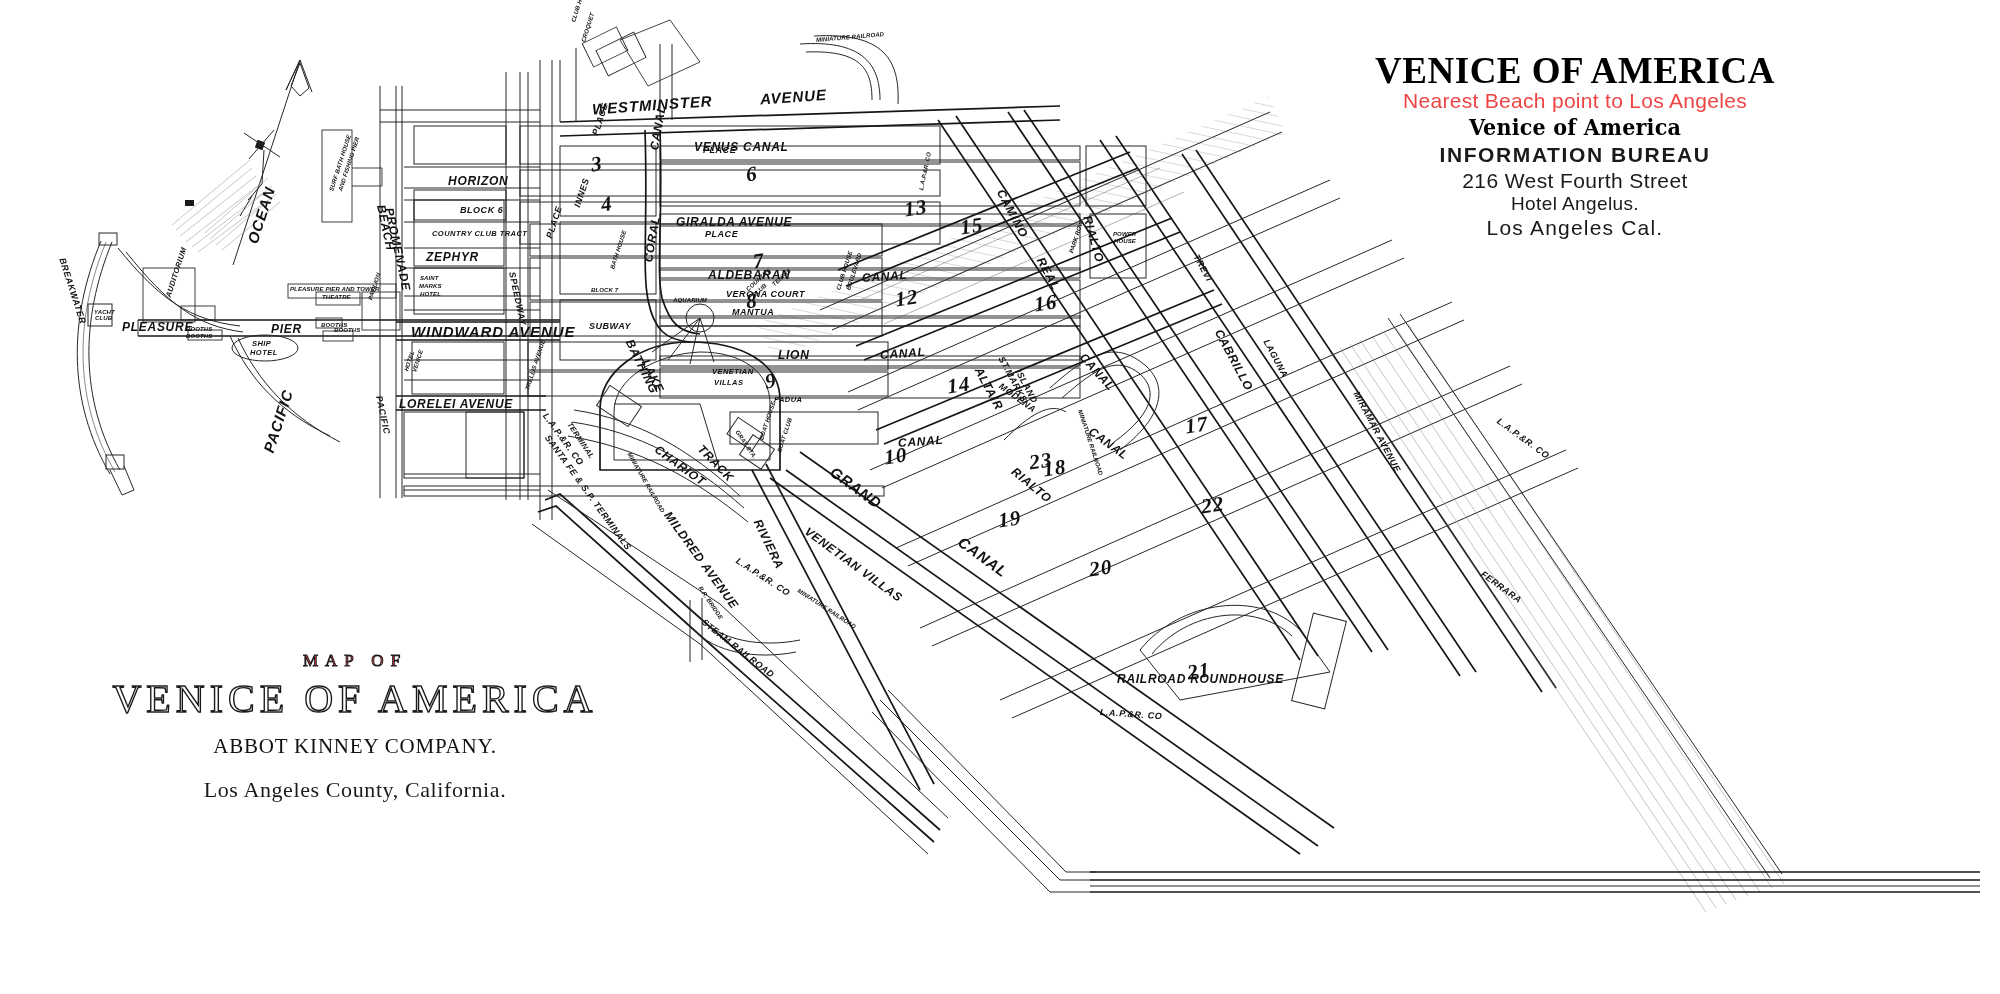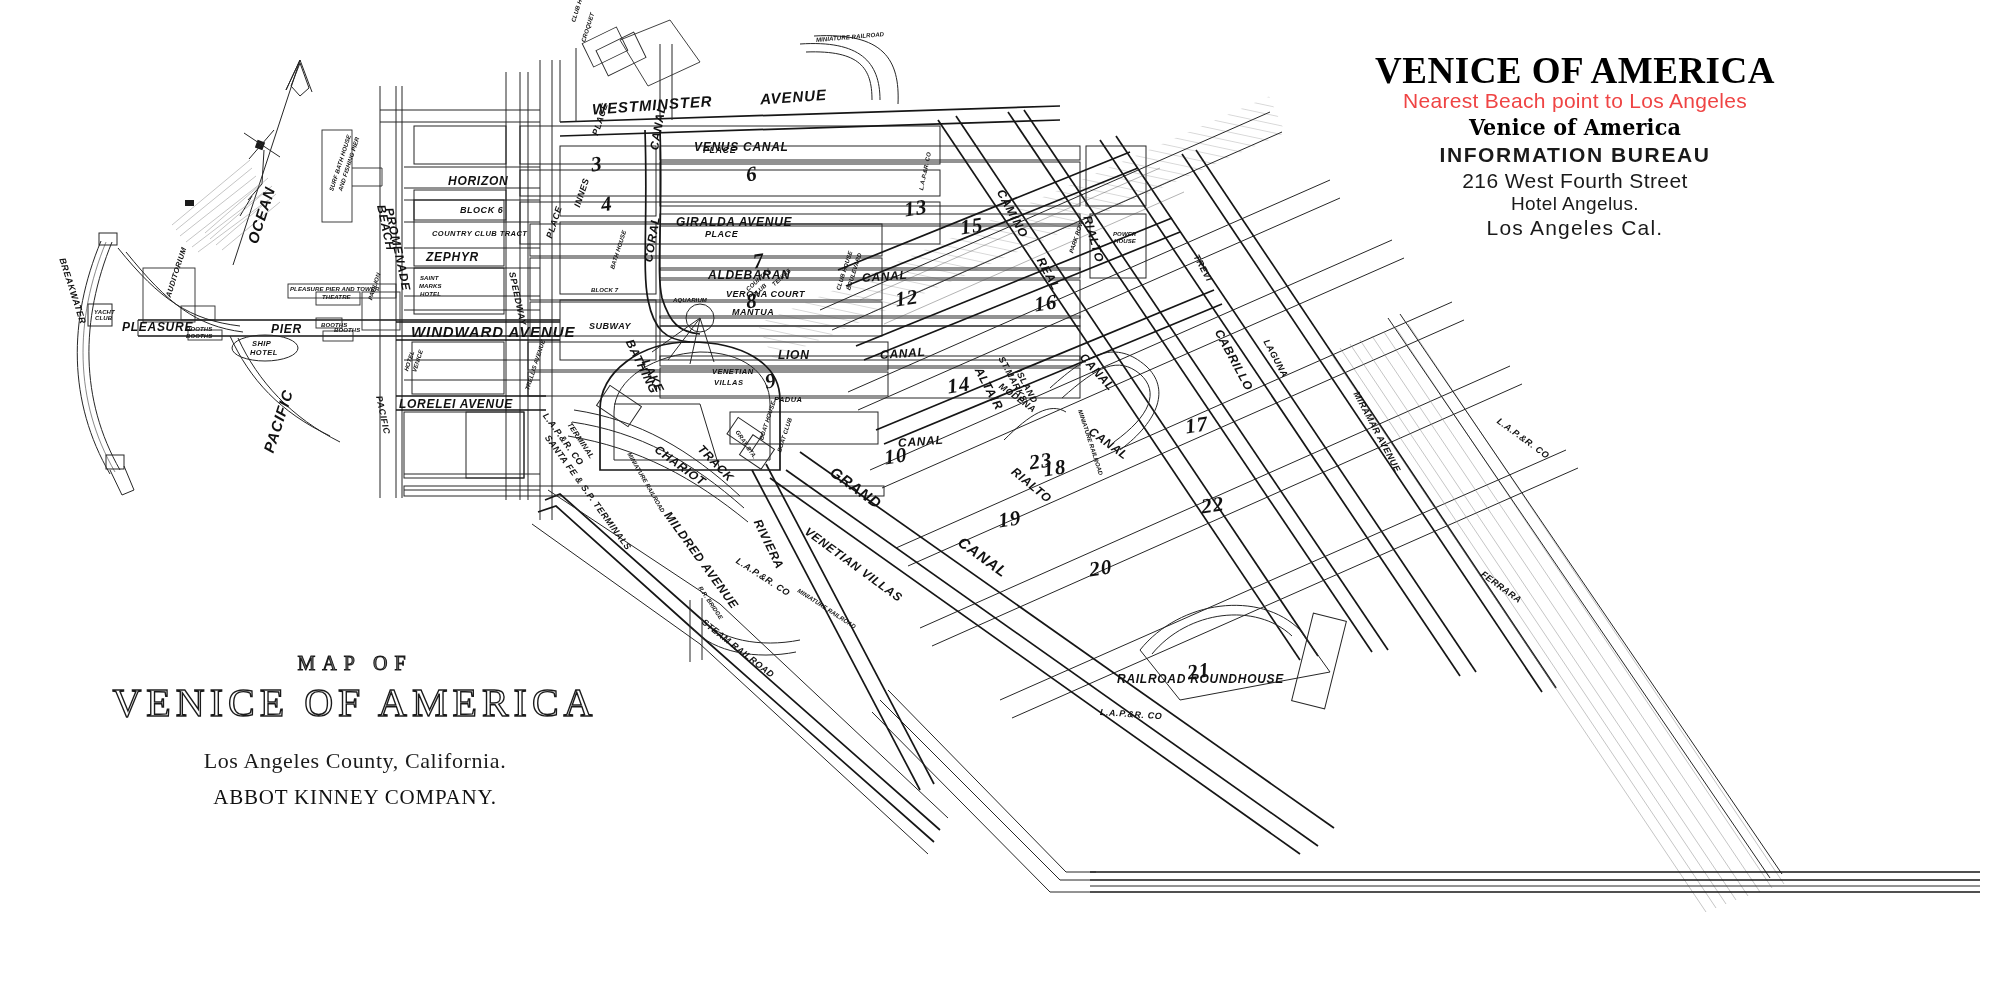--- a/index.html
+++ b/index.html
@@ -31,22 +31,22 @@
   #tc-gothic{font-family:"DejaVu Serif",serif;font-weight:700;
     font-size:23px;line-height:1.25;letter-spacing:.2px;color:#000;
     font-stretch:condensed;}
   #tc-bureau{font-size:21px;font-weight:700;letter-spacing:1.6px;line-height:1.3;}
   #tc-addr1{font-size:21px;letter-spacing:.4px;line-height:1.18;}
   #tc-addr2{font-size:19px;letter-spacing:.4px;line-height:1.18;}
   #tc-addr3{font-size:21px;letter-spacing:1.2px;line-height:1.18;}
 
   
   #bottom-title{position:absolute;left:55px;top:650px;width:600px;text-align:center;}
-  #bt-mapof{font-family:"Liberation Serif",serif;font-size:20px;letter-spacing:7px;
-    color:#737373;-webkit-text-stroke:1px #1a1a1a;text-stroke:1px #1a1a1a;
+  #bt-mapof{font-family:"Liberation Serif",serif;font-size:17px;letter-spacing:7px;
+    color:#ef4444;-webkit-text-stroke:1px #1a1a1a;text-stroke:1px #1a1a1a;
     font-weight:400;line-height:1.3;}
   #bt-venice{font-family:"Liberation Serif",serif;font-size:40px;letter-spacing:5px;
     color:#fff;-webkit-text-stroke:1.4px #1a1a1a;font-weight:400;line-height:1.35;}
   #bt-county{font-family:"Liberation Serif",serif;font-size:22px;letter-spacing:.6px;
     margin-top:14px;line-height:1.5;color:#1b1b1b;}
   #bt-company{font-family:"Liberation Serif",serif;font-size:21px;letter-spacing:.8px;
     margin-top:8px;color:#111;}
 </style>
 </head>
 <body>
@@ -329,22 +329,22 @@
     <div id="tc-gothic">Venice of America</div>
     <div id="tc-bureau">INFORMATION BUREAU</div>
     <div id="tc-addr1">216 West Fourth Street</div>
     <div id="tc-addr2">Hotel Angelus.</div>
     <div id="tc-addr3">Los Angeles  Cal.</div>
   </div>
 
   <div id="bottom-title">
     <div id="bt-mapof">MAP OF</div>
     <div id="bt-venice">VENICE OF AMERICA</div>
+    <div id="bt-company">ABBOT KINNEY COMPANY.</div>
     <div id="bt-county">Los Angeles County, California.</div>
-    <div id="bt-company">ABBOT KINNEY COMPANY.</div>
   </div>
 
   <div id="layer-water">
       <div class="lbl it lg" style="left: 268px; top: 452px; transform: translateY(-50%) rotate(-72deg);">PACIFIC</div>
       <div class="lbl it lg" style="left: 252px; top: 243px; transform: translateY(-50%) rotate(-72deg);">OCEAN</div>
       <div class="lbl it sm" style="left: 62px; top: 258px; transform: translateY(-50%) rotate(72deg);">BREAKWATER</div>
     </div>
   <div id="layer-pier">
       <div class="lbl it md" style="left: 122px; top: 327px; transform: translateY(-50%) rotate(0deg);">PLEASURE</div>
       <div class="lbl it md" style="left: 251px; top: 329px; transform: translateY(-50%) rotate(0deg); margin-left: 20px;">PIER</div>

